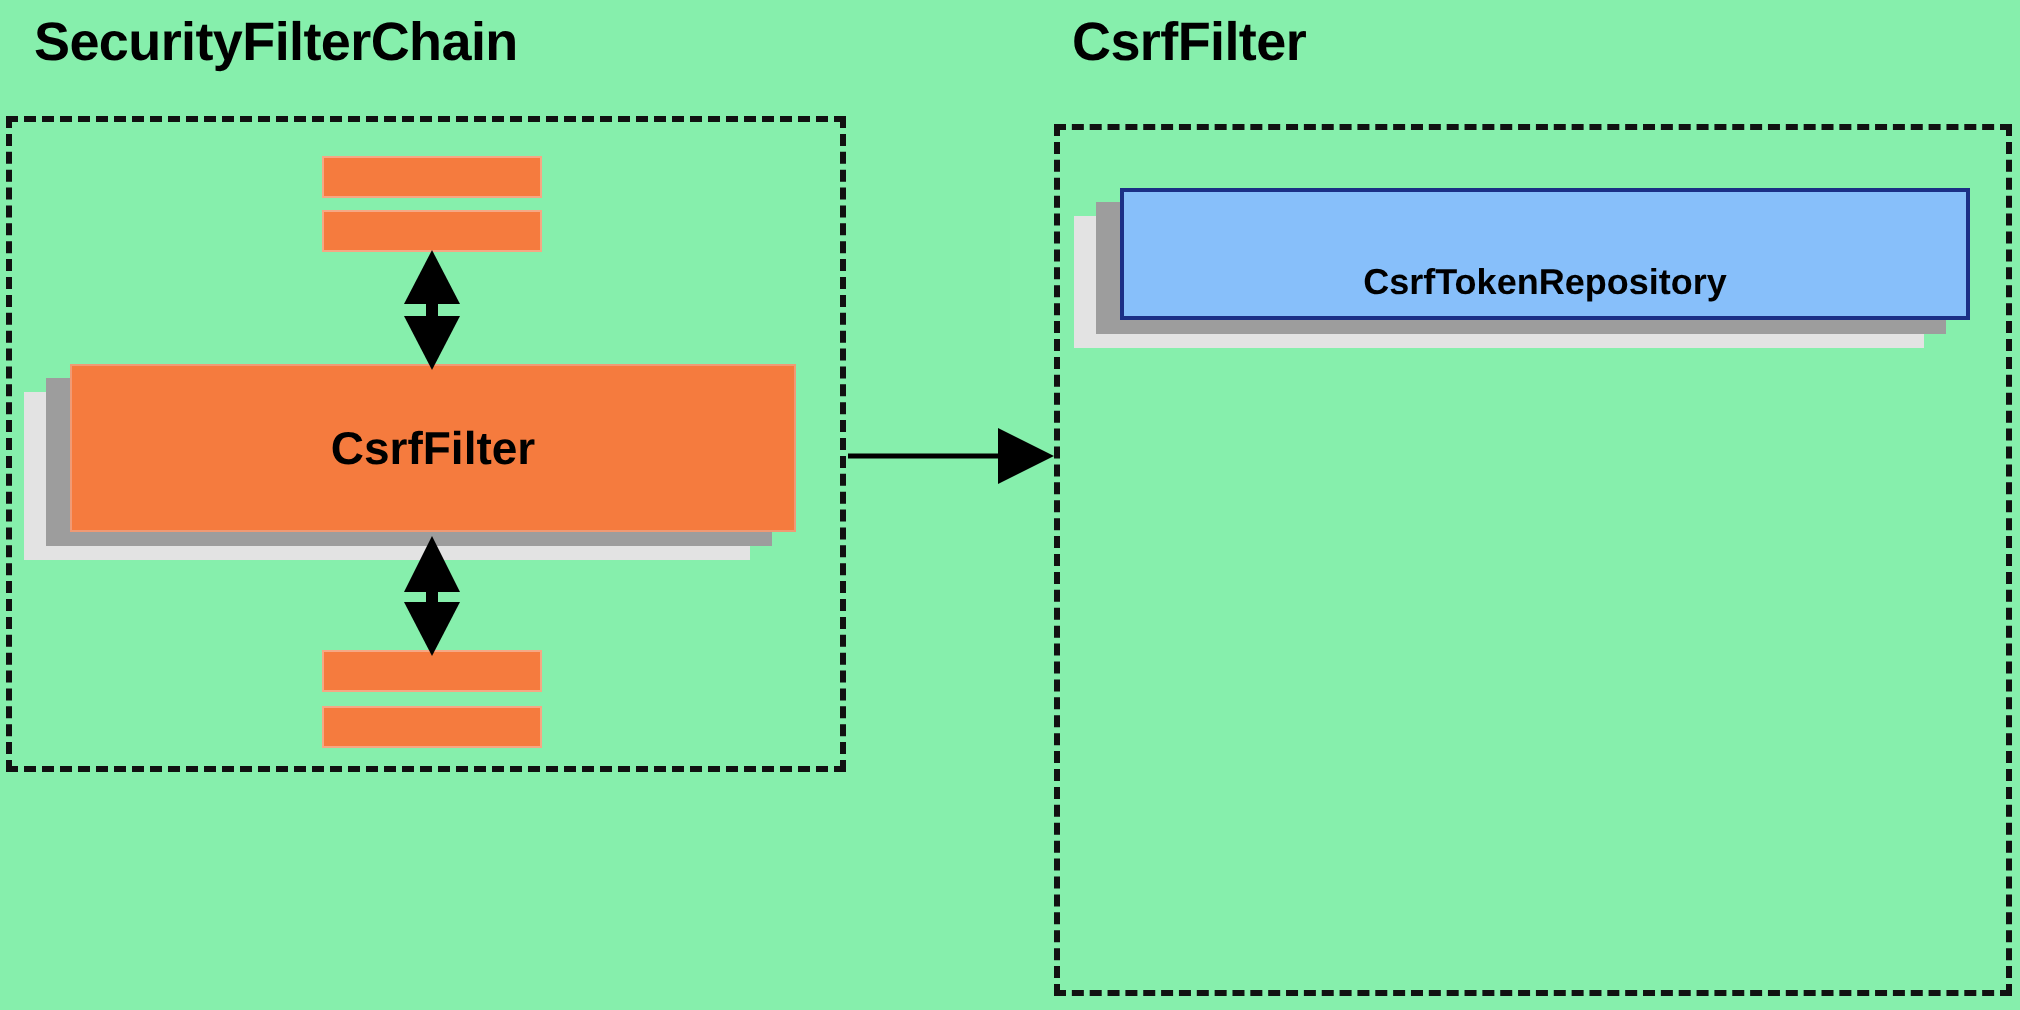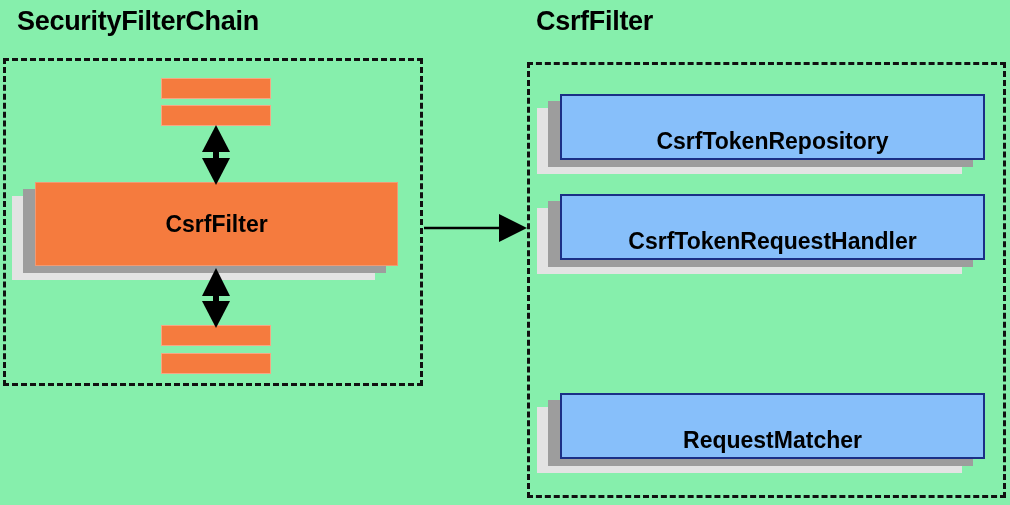--- a/index.html
+++ b/index.html
@@ -83,21 +83,21 @@
     background: #f57b3e;
     border: 1px solid #f09a74;
   }
   .face-orange span { font-size: 23px; }
 
   
   .face-blue {
     background: #87bffa;
     border: 2px solid #1b2f86;
   }
-  .face-blue span { font-size: 23px; margin-top: 28px; }
+  .face-blue span { font-size: 18px; margin-top: 28px; }
 
   
   .orange-bar {
     position: absolute;
     background: #f57b3e;
     border: 1px solid #f6a784;
     box-sizing: border-box;
   }
 
   
@@ -153,36 +153,22 @@
   <div class="dashed-box" id="box-csrffilter"></div>
 
   <div class="plate plate-blue" id="plate-csrftokenrepository">
     <div class="shadow-light"></div>
     <div class="shadow-dark"></div>
     <div class="face face-blue">
       <span>CsrfTokenRepository</span>
     </div>
   </div>
 
-  <div class="plate plate-blue" id="plate-csrftokenrequesthandler">
-    <div class="shadow-light"></div>
-    <div class="shadow-dark"></div>
-    <div class="face face-blue">
-      <span>CsrfTokenRequestHandler</span>
-    </div>
-  </div>
 
 
-  <div class="plate plate-blue" id="plate-requestmatcher">
-    <div class="shadow-light"></div>
-    <div class="shadow-dark"></div>
-    <div class="face face-blue">
-      <span>RequestMatcher</span>
-    </div>
-  </div>
 
   <svg id="arrows" viewBox="0 0 1010 505">
 
     <g>
       <line x1="216" y1="132" x2="216" y2="178" stroke="#000000" stroke-width="6"></line>
       <polygon points="216,125 202,152 230,152" fill="#000000"></polygon>
       <polygon points="216,185 202,158 230,158" fill="#000000"></polygon>
     </g>
 
     <g>

